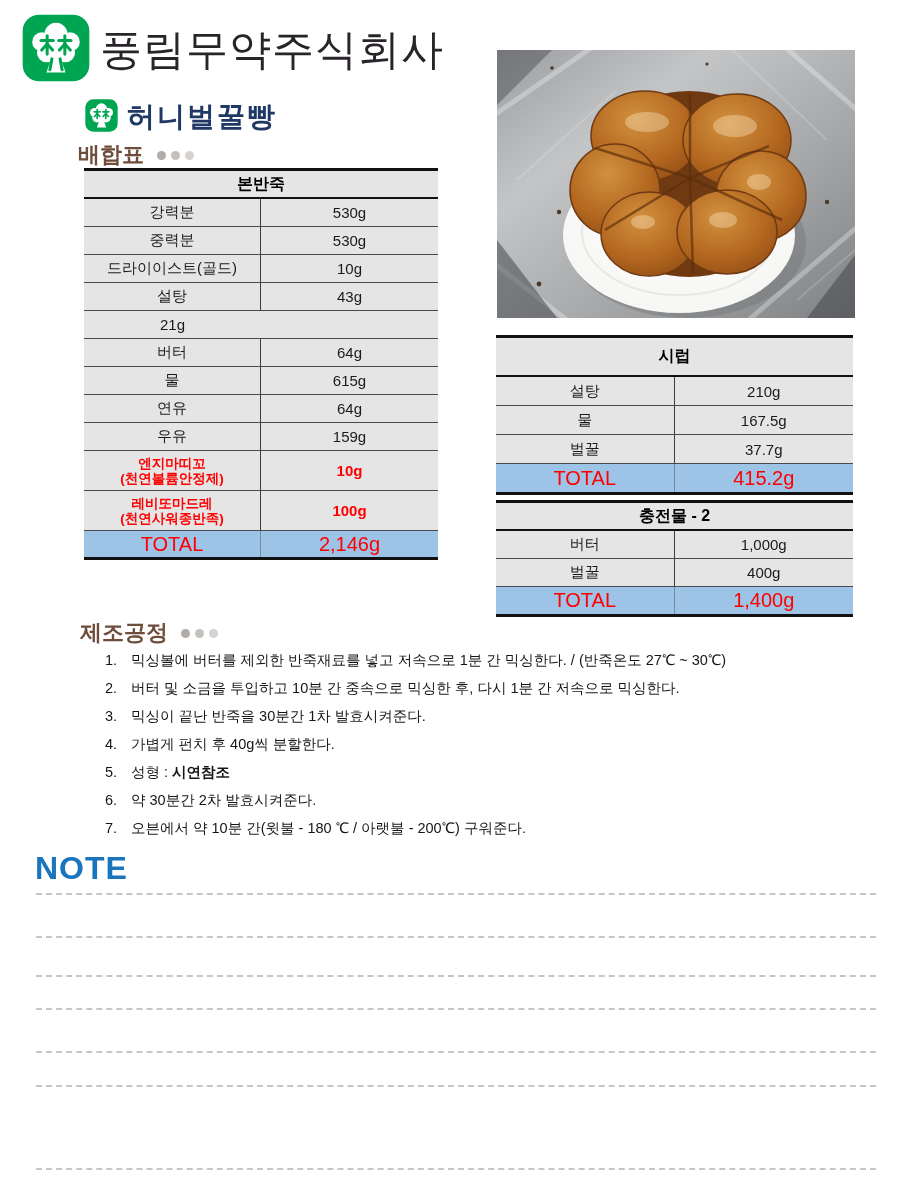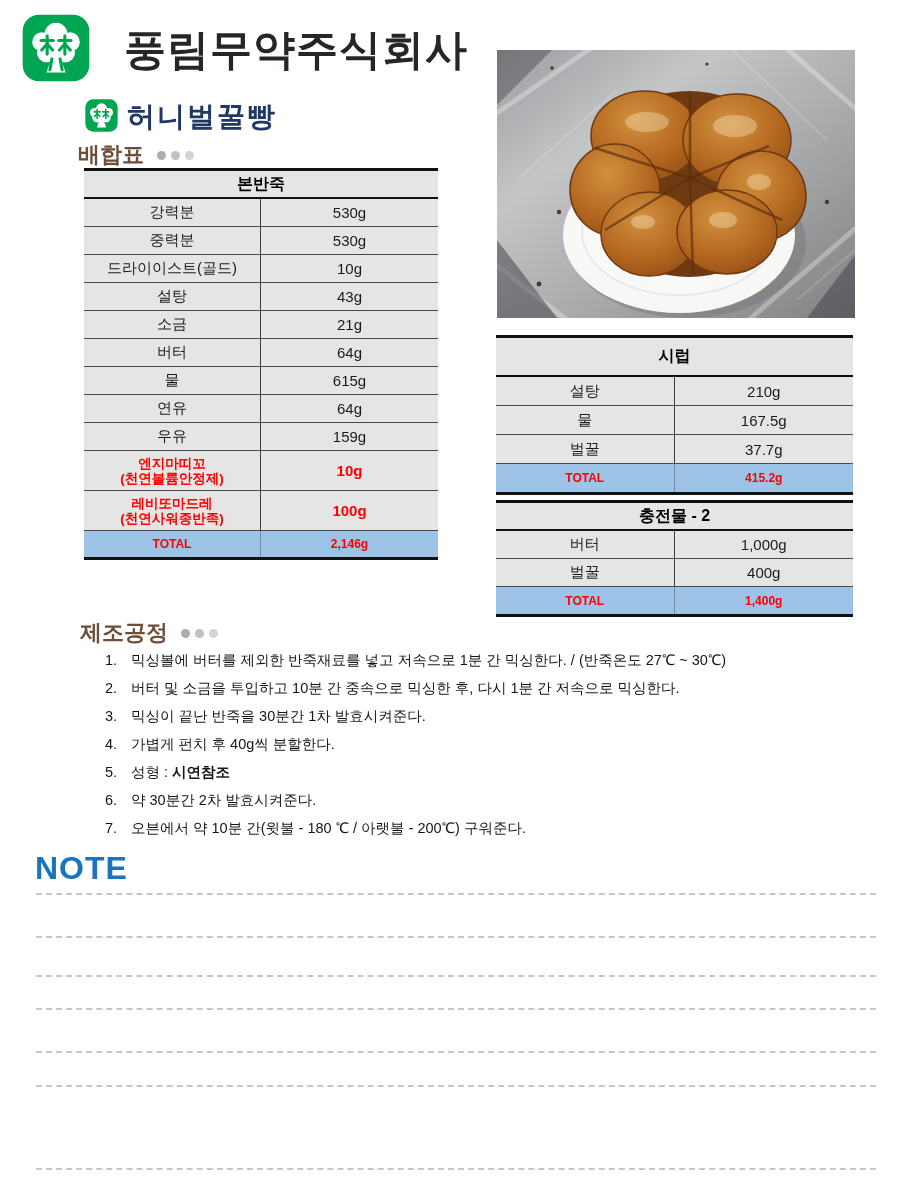--- a/index.html
+++ b/index.html
@@ -15,21 +15,21 @@
     --thin:#4a4a4a;
   }
   *{margin:0;padding:0;box-sizing:border-box;}
   html,body{background:#fff;}
   body{font-family:"Liberation Sans", sans-serif;color:var(--ink);}
   .page{position:relative;width:900px;height:1200px;background:#ffffff;overflow:hidden;}
 
   
   .logo-main{position:absolute;left:22px;top:14px;width:68px;height:68px;}
   .company-name{position:absolute;left:100px;top:20px;height:60px;line-height:60px;
-    font-size:42px;font-weight:bold;color:var(--company-ink);letter-spacing:1px;white-space:nowrap;margin-left:24px;}
+    font-size:42px;font-weight:normal;color:var(--company-ink);letter-spacing:1px;white-space:nowrap;}
 
   .logo-small{position:absolute;left:85px;top:99px;width:33px;height:33px;}
   .product-title{position:absolute;left:127px;top:100px;height:33px;line-height:33px;
     font-size:28px;font-weight:bold;color:var(--title-navy);letter-spacing:2px;white-space:nowrap;}
 
   
   .section-heading{position:absolute;display:flex;align-items:center;
     font-family:Liberation Sans, sans-serif;font-weight:bold;font-size:22px;color:var(--heading-brown);}
   .heading-mix{left:78px;top:140px;}
   .heading-process{left:80px;top:618px;}
@@ -42,21 +42,21 @@
   .ft-title{border-bottom:2px solid var(--thick);display:flex;align-items:center;justify-content:center;
     font-weight:bold;font-size:16px;color:#000;}
   .ft-row{display:flex;border-bottom:1px solid var(--thin);}
   .ft-row:last-of-type{border-bottom:none;}
   .ft-cell{display:flex;align-items:center;justify-content:center;font-size:15px;text-align:center;}
   .ft-label{width:50%;border-right:1px solid #3c3c3c;}
   .ft-value{width:50%;}
   .ft-row.red .ft-cell{color:var(--red);font-weight:bold;}
   .ft-row.tall .ft-label{flex-direction:column;font-size:13.5px;line-height:15px;}
   .ft-total{display:flex;background:var(--total-bg);}
-  .ft-total .ft-cell{color:var(--red);font-weight:bold;font-size:12px;}
+  .ft-total .ft-cell{color:var(--red);font-weight:normal;font-size:20px;}
   .ft-total .ft-label{border-right:1px solid rgba(40,40,40,.35);}
 
   .tbl-main{left:84px;top:168px;width:354px;}
   .tbl-main .ft-title{height:28px;}
   .tbl-main .ft-row{height:28px;}
   .tbl-main .ft-row.tall{height:40px;}
   .tbl-main .ft-total{height:26px;}
 
   .tbl-syrup{left:496px;top:335px;width:357px;}
   .tbl-syrup .ft-title{height:39px;}
@@ -154,21 +154,20 @@
       </div>
       <div class="ft-row">
         <div class="ft-cell ft-label">드라이이스트(골드)</div>
         <div class="ft-cell ft-value">10g</div>
       </div>
       <div class="ft-row">
         <div class="ft-cell ft-label">설탕</div>
         <div class="ft-cell ft-value">43g</div>
       </div>
       <div class="ft-row">
-        <div class="ft-cell ft-label">소금</div>
         <div class="ft-cell ft-value">21g</div>
       </div>
       <div class="ft-row">
         <div class="ft-cell ft-label">버터</div>
         <div class="ft-cell ft-value">64g</div>
       </div>
       <div class="ft-row">
         <div class="ft-cell ft-label">물</div>
         <div class="ft-cell ft-value">615g</div>
       </div>

